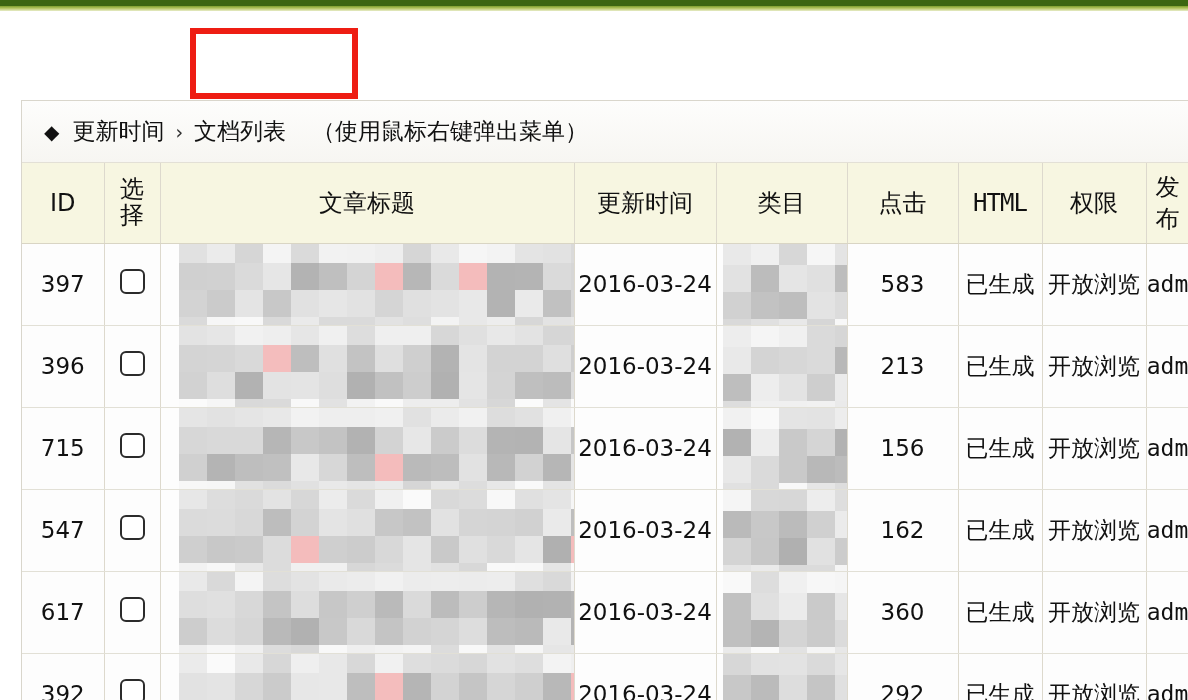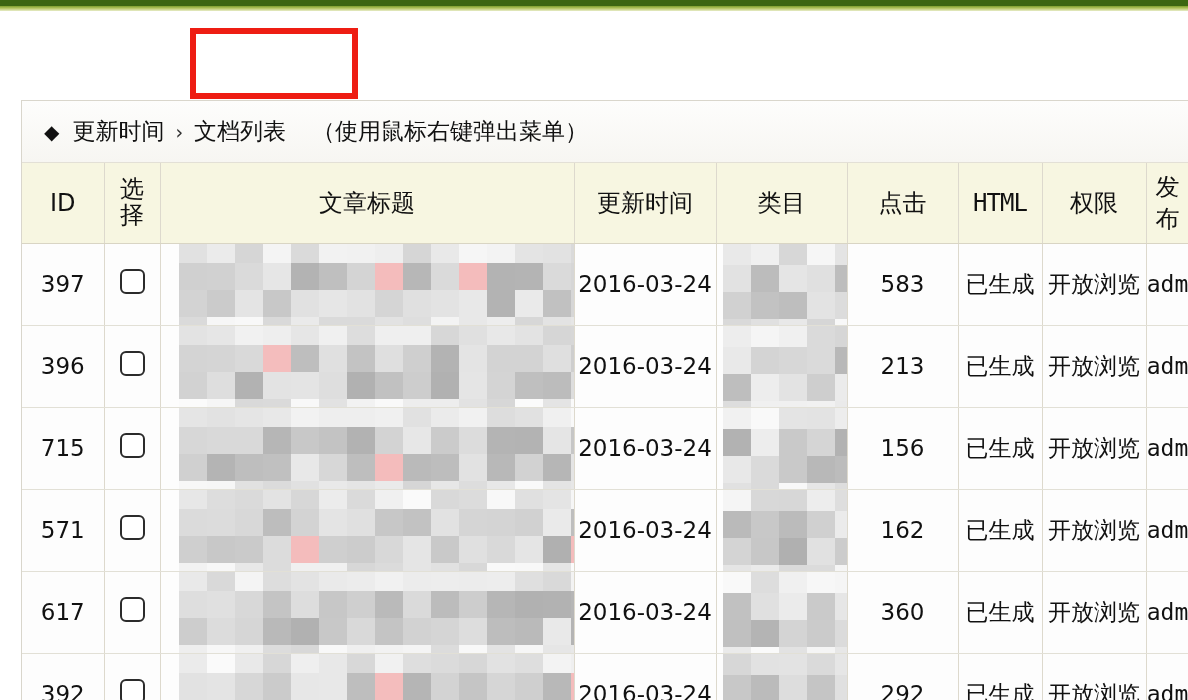--- a/index.html
+++ b/index.html
@@ -499,21 +499,21 @@
                 <i style="left: 90px; top: 75px; width: 28px; height: 27px; background: rgb(230, 230, 230);"></i>
                 <i style="left: 118px; top: 75px; width: 28px; height: 27px; background: rgb(221, 221, 221);"></i>
               </span>
             </td>
             <td class="c-hits">156</td>
             <td class="c-htmlv">已生成</td>
             <td class="c-permv">开放浏览</td>
             <td class="c-pub">adm</td>
           </tr>
           <tr>
-            <td class="c-id">571</td>
+            <td class="c-id">547</td>
             <td class="c-sel"><span class="cbox"></span></td>
             <td class="c-title">
               <span class="mosaic">
                 <i style="left: 18px; top: -8px; width: 28px; height: 27px; background: rgb(231, 231, 231);"></i>
                 <i style="left: 46px; top: -8px; width: 28px; height: 27px; background: rgb(221, 221, 221);"></i>
                 <i style="left: 74px; top: -8px; width: 28px; height: 27px; background: rgb(218, 218, 218);"></i>
                 <i style="left: 102px; top: -8px; width: 28px; height: 27px; background: rgb(227, 227, 227);"></i>
                 <i style="left: 130px; top: -8px; width: 28px; height: 27px; background: rgb(215, 215, 215);"></i>
                 <i style="left: 158px; top: -8px; width: 28px; height: 27px; background: rgb(236, 236, 236);"></i>
                 <i style="left: 186px; top: -8px; width: 28px; height: 27px; background: rgb(218, 218, 218);"></i>

